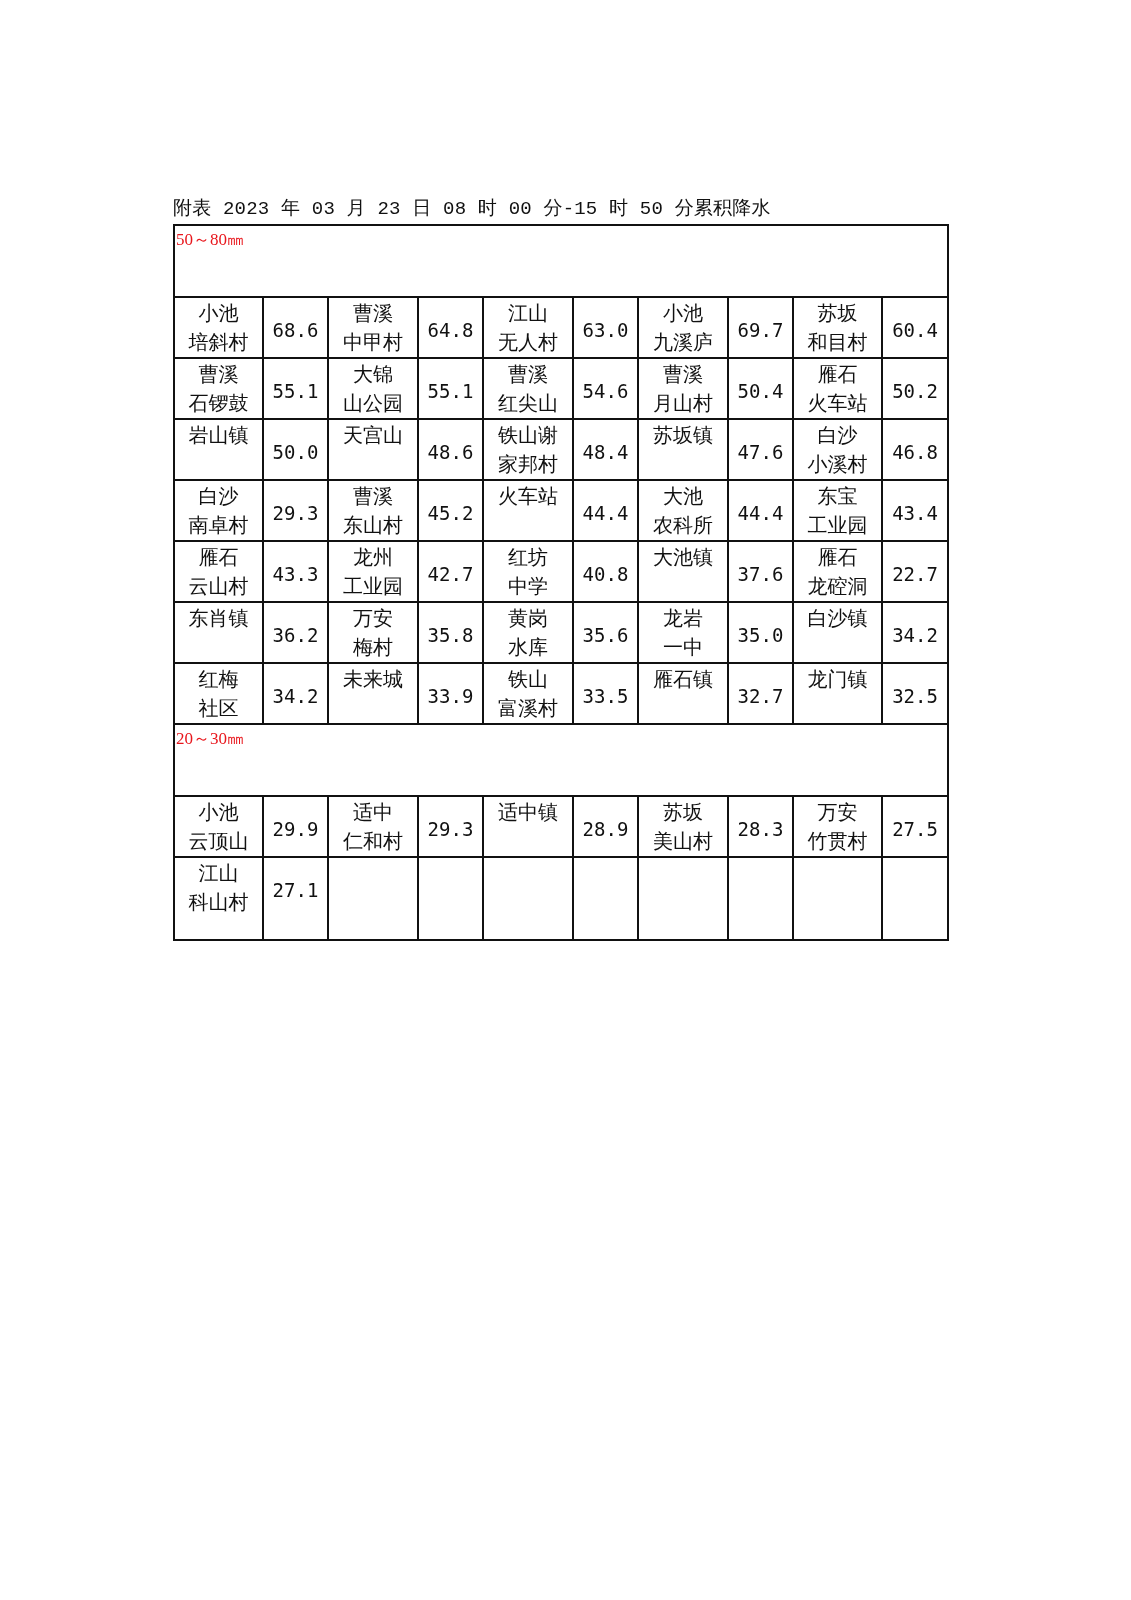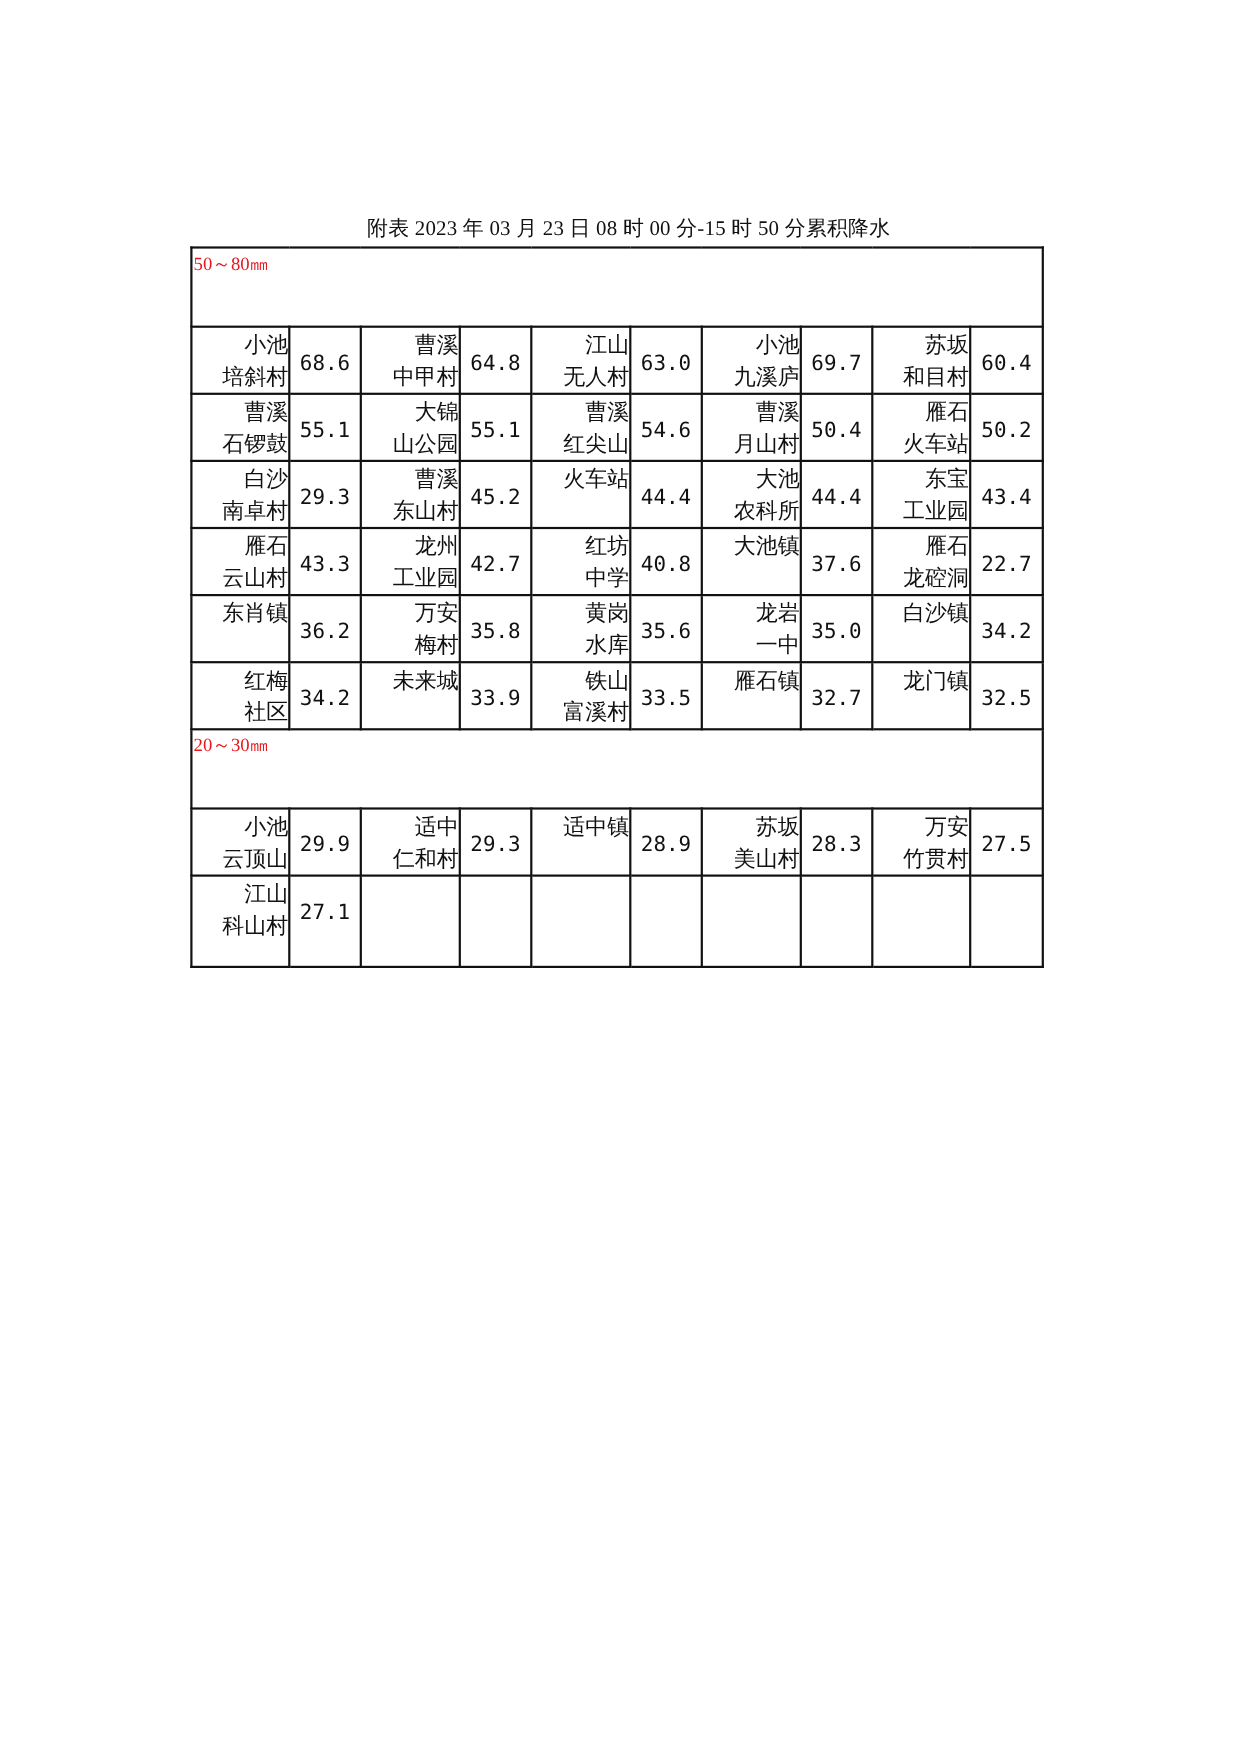--- a/index.html
+++ b/index.html
@@ -1,35 +1,35 @@
 <!DOCTYPE html>
 <html><head>
 <meta charset="utf-8">
 <style>
   html, body { margin: 0; padding: 0; background: #ffffff; }
   body { width: 1131px; height: 1600px; position: relative; font-family: "DejaVu Serif", "Liberation Serif", serif; color: #111; }
   .title {
-    position: absolute; left: 185px; width: 773px; top: 194px; height: 30px;
-    text-align: center; font-size: 19px; line-height: 30px; letter-spacing: 0.2px;
-    font-family: Liberation Serif, serif;
+    position: absolute; left: 173px; width: 773px; top: 194px; height: 30px;
+    text-align: left; font-size: 19px; line-height: 30px; letter-spacing: 0.2px;
+    font-family: Liberation Mono, monospace;
   }
   table.rain {
     position: absolute; left: 173px; top: 224px; width: 774px;
     border-collapse: collapse; table-layout: fixed;
   }
   table.rain td {
     border: 2px solid #111;
     vertical-align: top;
     font-size: 20px;
     line-height: 29px;
     padding: 0;
     height: 56px;
     box-sizing: border-box;
   }
-  table.rain td.name { text-align: right; padding-top: 1px; font-family: "DejaVu Sans", "Liberation Sans", sans-serif; }
+  table.rain td.name { text-align: center; padding-top: 1px; font-family: "DejaVu Sans", "Liberation Sans", sans-serif; }
   table.rain td.val { text-align: center; padding-top: 18px; font-family: "DejaVu Sans Mono", "Liberation Mono", monospace; font-size: 19px; }
   table.rain td.cat {
     height: 72px; text-align: left; color: #e8161c; font-size: 17px; line-height: 28px;
     font-family: "Liberation Serif", "DejaVu Serif", serif; padding-left: 1px;
   }
   table.rain tr.last td { height: 83px; }
   .line { display: block; }
 </style>
 </head>
 <body>
@@ -102,20 +102,44 @@
         </td>
         <td class="val">50.4</td>
         <td class="name">
           <span class="line">雁石</span>
           <span class="line">火车站</span>
         </td>
         <td class="val">50.2</td>
       </tr>
       <tr>
         <td class="name">
+          <span class="line">岩山镇</span>
+        </td>
+        <td class="val">50.0</td>
+        <td class="name">
+          <span class="line">天宫山</span>
+        </td>
+        <td class="val">48.6</td>
+        <td class="name">
+          <span class="line">铁山谢</span>
+          <span class="line">家邦村</span>
+        </td>
+        <td class="val">48.4</td>
+        <td class="name">
+          <span class="line">苏坂镇</span>
+        </td>
+        <td class="val">47.6</td>
+        <td class="name">
+          <span class="line">白沙</span>
+          <span class="line">小溪村</span>
+        </td>
+        <td class="val">46.8</td>
+      </tr>
+      <tr>
+        <td class="name">
           <span class="line">白沙</span>
           <span class="line">南卓村</span>
         </td>
         <td class="val">29.3</td>
         <td class="name">
           <span class="line">曹溪</span>
           <span class="line">东山村</span>
         </td>
         <td class="val">45.2</td>
         <td class="name">

